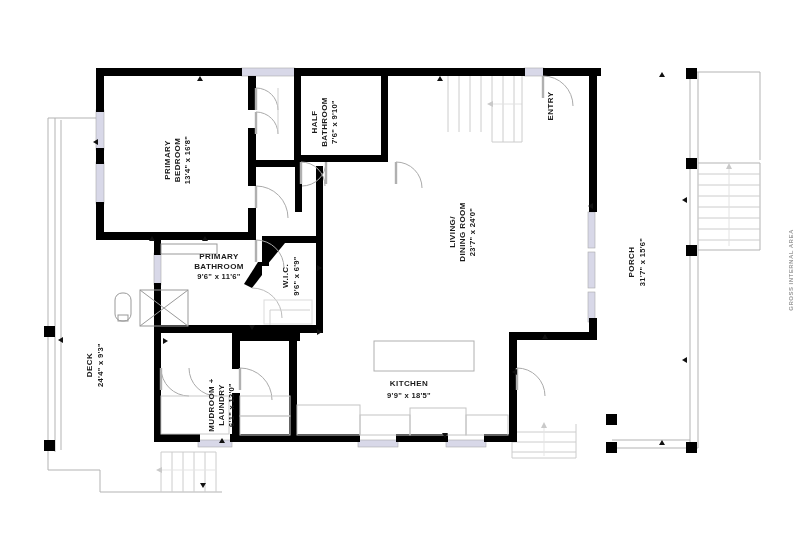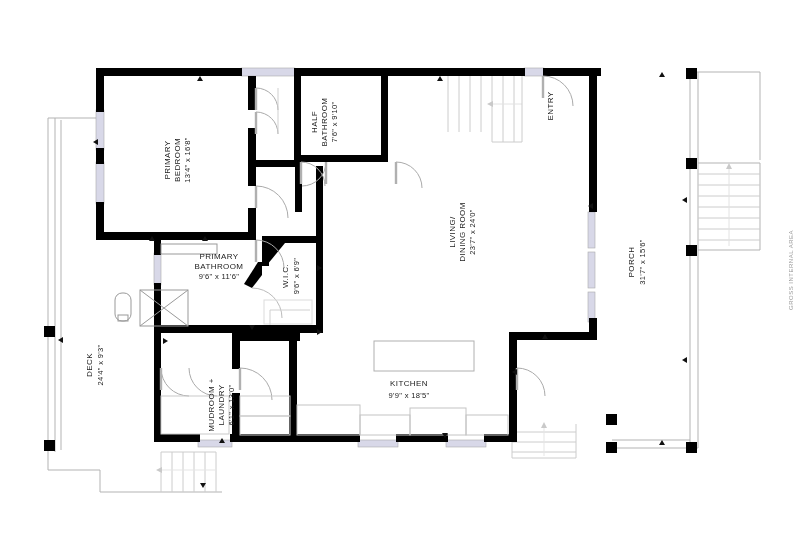--- a/index.html
+++ b/index.html
@@ -1,19 +1,19 @@
 <!DOCTYPE html>
 <html><head>
 <meta charset="utf-8">
 <title>Floor Plan</title>
 <style>
   html,body{margin:0;padding:0;background:#ffffff;}
   body{width:800px;height:533px;overflow:hidden;
        font-family:"Liberation Sans","DejaVu Sans",sans-serif;}
-  #plan{position:relative;width:800px;height:533px;background:#86efac;}
+  #plan{position:relative;width:800px;height:533px;background:#86efac;font-weight:bold;}
   svg{display:block;}
   .lbl{font-family:"Liberation Sans","DejaVu Sans",sans-serif;
        fill:#1a1a1a;font-size:8px;letter-spacing:.4px;}
   .lbl-dim{font-size:7.6px;letter-spacing:.3px;}
   .edge{font-size:6px;fill:#9a9a9a;letter-spacing:.5px;}
 </style>
 </head>
 <body>
 
 <div id="plan">

